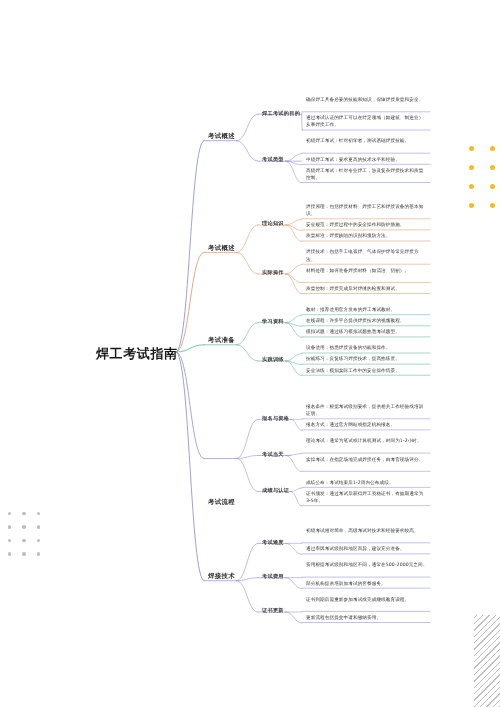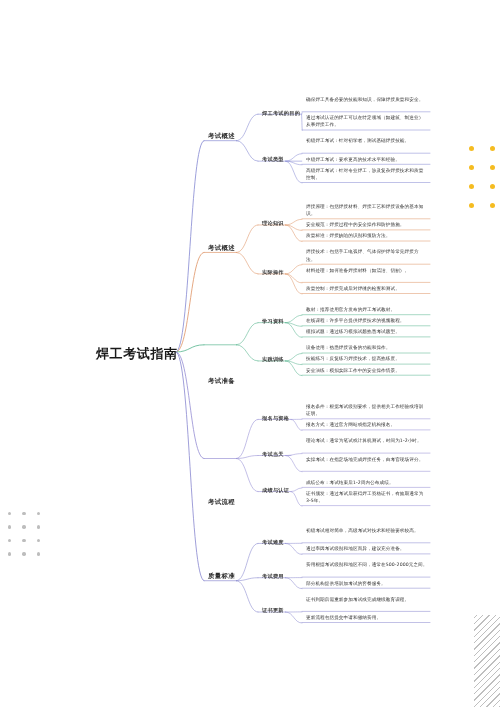--- a/index.html
+++ b/index.html
@@ -206,41 +206,41 @@
       <div class="sub-label" style="left: 262px; top: 269.225px;">实际操作</div>
       <div class="branch-label" style="left: 208px; top: 243.95px;">考试概述</div>
       <div class="leaf" style="left: 306px; top: 306px;">教材：推荐使用官方发布的焊工考试教材。</div>
       <div class="leaf" style="left: 306px; top: 317.1px;">在线课程：许多平台提供焊接技术的视频教程。</div>
       <div class="leaf" style="left: 306px; top: 328.2px;">模拟试题：通过练习模拟试题熟悉考试题型。</div>
       <div class="sub-label" style="left: 262px; top: 317.95px;">学习资料</div>
       <div class="leaf" style="left: 306px; top: 344.3px;">设备使用：熟悉焊接设备的功能和操作。</div>
       <div class="leaf" style="left: 306px; top: 355.4px;">技能练习：反复练习焊接技术，提高熟练度。</div>
       <div class="leaf" style="left: 306px; top: 366.5px;">安全演练：模拟实际工作中的安全操作情景。</div>
       <div class="sub-label" style="left: 262px; top: 356.25px;">实践训练</div>
-      <div class="branch-label" style="left: 208px; top: 336.3px; margin-top: 41px;">考试准备</div>
+      <div class="branch-label" style="left: 208px; top: 336.3px;">考试准备</div>
       <div class="leaf" style="left: 306px; top: 403px;">报名条件：根据考试级别要求，提供相关工作经验或培训证明。</div>
       <div class="leaf" style="left: 306px; top: 421.2px;">报名方式：通过官方网站或指定机构报名。</div>
       <div class="sub-label" style="left: 262px; top: 414.725px;">报名与资格</div>
       <div class="leaf" style="left: 306px; top: 437.3px;">理论考试：通常为笔试或计算机测试，时间为1-2小时。</div>
       <div class="leaf" style="left: 306px; top: 455.5px;">实操考试：在指定场地完成焊接任务，由考官现场评分。</div>
       <div class="sub-label" style="left: 262px; top: 450.8px;">考试当天</div>
       <div class="leaf" style="left: 306px; top: 478.7px;">成绩公布：考试结束后1-2周内公布成绩。</div>
       <div class="leaf" style="left: 306px; top: 489.8px;">证书颁发：通过考试后获得焊工资格证书，有效期通常为3-5年。</div>
       <div class="sub-label" style="left: 262px; top: 486.875px;">成绩与认证</div>
       <div class="branch-label" style="left: 208px; top: 450px; margin-top: 48px;">考试流程</div>
       <div class="leaf" style="left: 306px; top: 527px;">初级考试相对简单，高级考试对技术和经验要求较高。</div>
       <div class="leaf" style="left: 306px; top: 545.2px;">通过率因考试级别和地区而异，建议充分准备。</div>
       <div class="sub-label" style="left: 262px; top: 538.725px;">考试难度</div>
       <div class="leaf" style="left: 306px; top: 561.3px;">费用根据考试级别和地区不同，通常在500-2000元之间。</div>
       <div class="leaf" style="left: 306px; top: 579.5px;">部分机构提供培训加考试的套餐服务。</div>
       <div class="sub-label" style="left: 262px; top: 573.025px;">考试费用</div>
       <div class="leaf" style="left: 306px; top: 595.6px;">证书到期后需重新参加考试或完成继续教育课程。</div>
       <div class="leaf" style="left: 306px; top: 613.8px;">更新流程包括提交申请和缴纳费用。</div>
       <div class="sub-label" style="left: 262px; top: 607.325px;">证书更新</div>
-      <div class="branch-label" style="left: 208px; top: 572.225px;">质量标准</div>
+      <div class="branch-label" style="left: 208px; top: 572.225px;">焊接技术</div>
     </div>
 
   <div class="dotgrid" id="dots-yellow">
       <div class="dot"></div>
       <div class="dot"></div>
       <div class="dot"></div>
       <div class="dot"></div>
       <div class="dot"></div>
       <div class="dot"></div>
       <div class="dot"></div>

